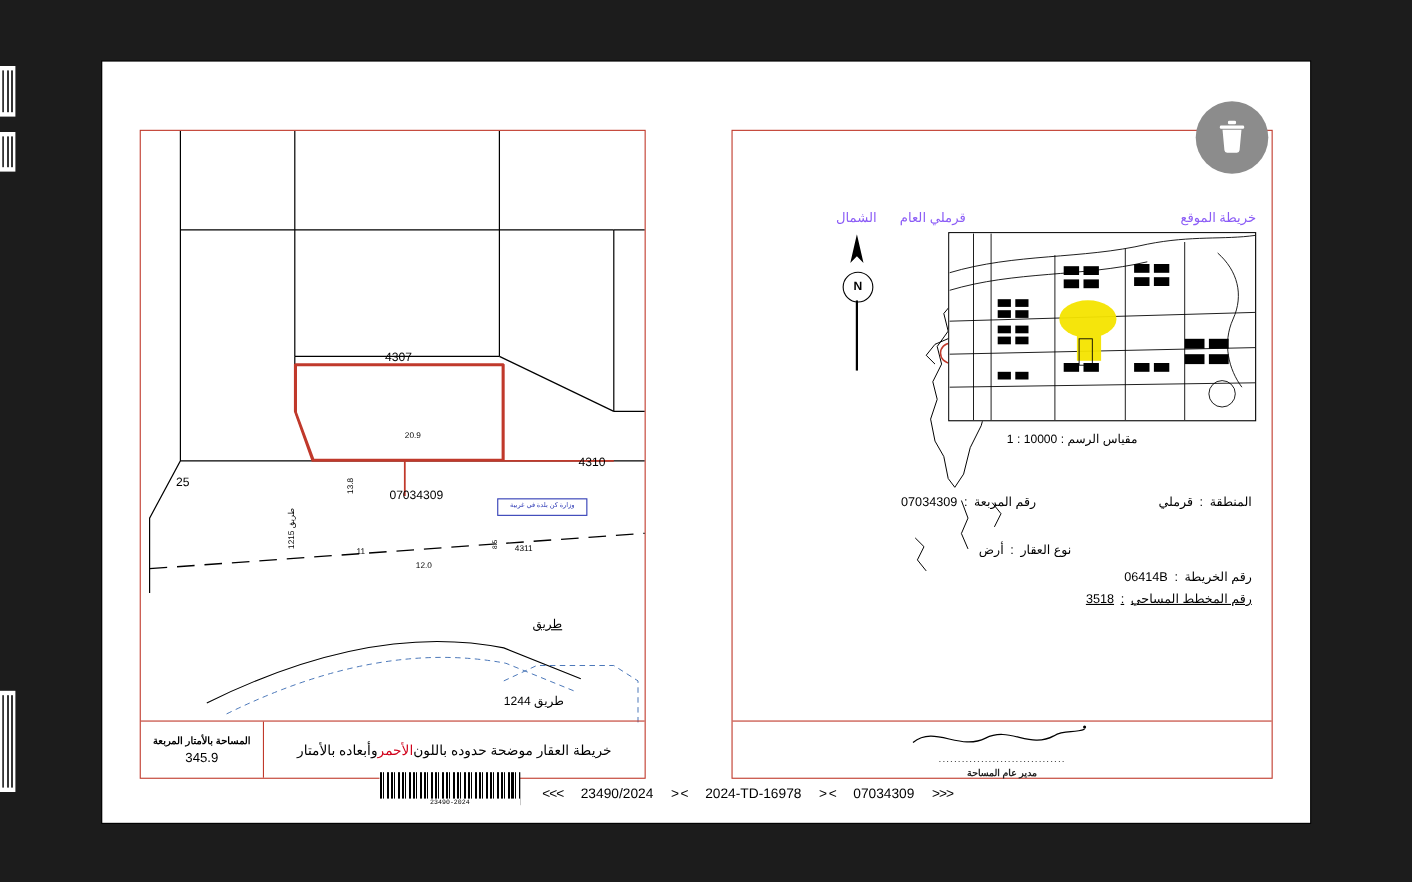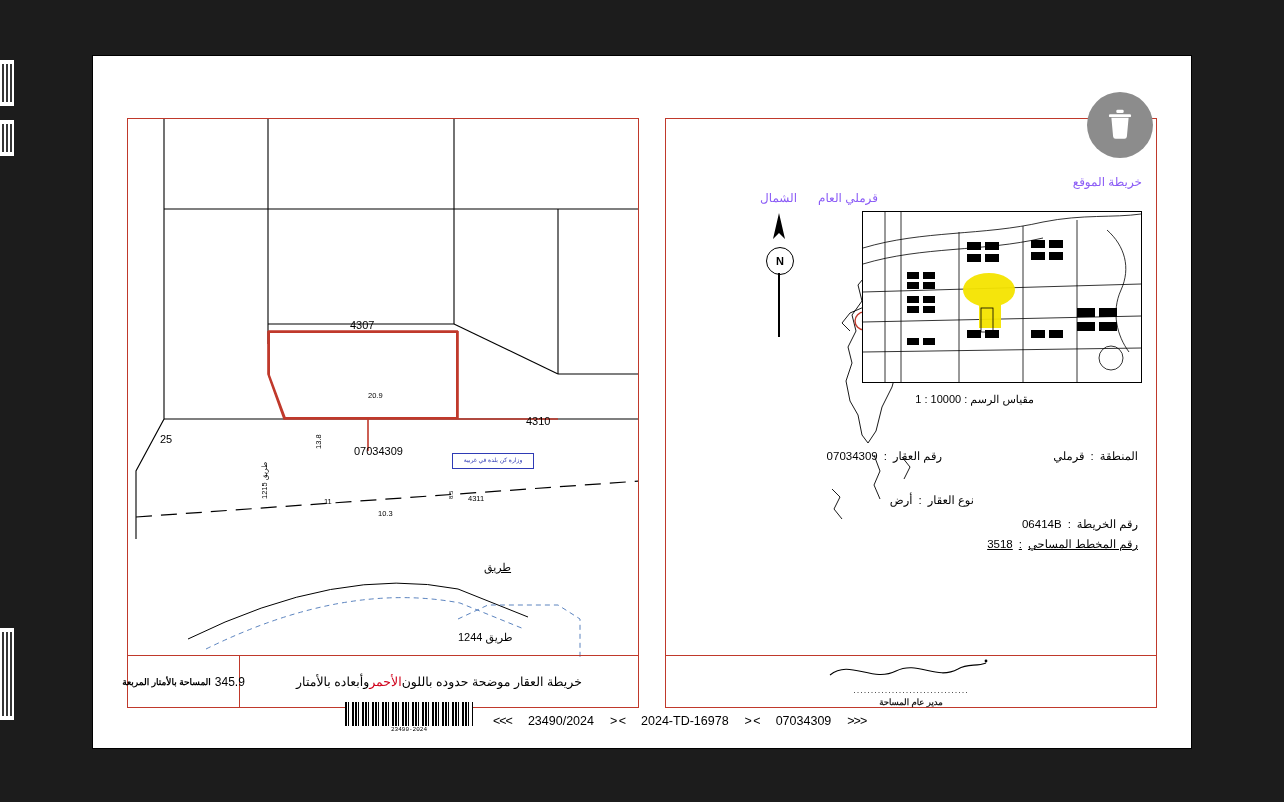--- a/index.html
+++ b/index.html
@@ -65,21 +65,21 @@
   }
   #trash-btn svg { width: 30px; height: 32px; fill: #ffffff; }
 
   
   .panel {
     position: absolute;
     border: 1.5px solid #c0392b;
     background: #fff;
     box-sizing: border-box;
   }
-  #panel-left  { left: 34px;  top: 62px; width: 512px; height: 590px; }
+  #panel-left  { left: 34px;  top: 62px; width: 460px; height: 590px; }
   #panel-right { left: 572px; top: 62px; width: 492px; height: 590px; }
 
   .panel .map-area {
     position: absolute;
     inset: 0;
     overflow: hidden;
   }
 
   
   .panel-footer {
@@ -89,21 +89,21 @@
     border-top: 1.5px solid #c0392b;
     box-sizing: border-box;
   }
   .footer-cell-area {
     position: absolute;
     left: 0; top: 0; bottom: 0;
     width: 112px;
     border-right: 1.5px solid #c0392b;
     box-sizing: border-box;
     display: flex;
-    flex-direction: row;
+    flex-direction: column;
     align-items: center;
     justify-content: center;
     gap: 4px;
   }
   .footer-cell-area .lbl { font-size: 9.5px; color: #000; font-weight: bold; }
   .footer-cell-area .val { font-size: 12px;  color: #000; }
   .footer-note {
     position: absolute;
     left: 112px; right: 0; top: 0; bottom: 0;
     display: flex;
@@ -295,21 +295,21 @@
         <div class="lbl" style="left:222px; top:200px;">4307</div>
         <div class="lbl" style="left:398px; top:296px;">4310</div>
         <div class="lbl small" style="left:340px; top:375px;">4311</div>
         <div class="lbl" style="left:32px; top:314px;">25</div>
         <div class="lbl" style="left:226px; top:326px;">07034309</div>
 
         <div class="lbl small rot90" style="left:132px; top:380px;">طريق 1215</div>
 
         <div class="lbl small" style="left:240px; top:272px;">20.9</div>
         <div class="lbl small rot90" style="left:186px; top:330px;">13.8</div>
-        <div class="lbl small" style="left:250px; top:390px;">10.3</div>
+        <div class="lbl small" style="left:250px; top:390px;">12.0</div>
         <div class="lbl small" style="left:196px; top:378px;">11</div>
         <div class="lbl tiny rot90" style="left:320px; top:380px;">8.5</div>
 
         <div class="stamp" style="left:324px; top:334px; width:70px;">
           <span>وزارة
 كن بلدة في غربية</span>
         </div>
 
         <div class="lbl" style="left:356px; top:442px;text-decoration:underline;">طريق</div>
         <div class="lbl" style="left:330px; top:512px;">طريق 1244</div>
@@ -323,21 +323,21 @@
         <div class="footer-note">
           <span>خريطة العقار موضحة حدوده باللون </span>
             <span class="red">الأحمر</span>
             <span> وأبعاده بالأمتار</span>
         </div>
       </div>
     </div>
 
     <div class="panel" id="panel-right">
 
-      <div class="r-title" style="right:14px; top:56px;">خريطة الموقع</div>
+      <div class="r-title" style="right:14px; top:72px;font-family:Liberation Serif, serif;">خريطة الموقع</div>
       <div class="r-title" style="left:152px; top:72px;">قرملي العام</div>
       <div class="r-title" style="left:94px; top:72px;">الشمال</div>
 
       <div class="north-wrap" style="left:100px; top:128px;">
         <svg width="30" height="34" viewBox="0 0 30 34" style="position:absolute; left:-2px; top:-34px;">
           <polygon points="15,0 21,26 15,20 9,26" fill="#000"></polygon>
         </svg>
         <div class="n-circle">
             <span>N</span>
           </div>
@@ -415,21 +415,21 @@
           </g>
         </svg>
       </div>
 
       <div class="scale-txt" style="right:122px; top:274px;">مقياس الرسم : 10000 : 1</div>
 
       <div class="kv" style="right:18px; top:330px;margin-left:20px;">
         <span>المنطقة</span><span class="sep">:</span><span>قرملي</span>
       </div>
       <div class="kv" style="right:214px; top:330px;">
-        <span>رقم العقار</span><span class="sep">:</span><span>07034309</span>
+        <span>رقم المربعة</span><span class="sep">:</span><span>07034309</span>
       </div>
       <div class="kv" style="right:18px; top:374px;margin-top:24px;">
         <span>رقم الخريطة</span><span class="sep">:</span><span>06414B</span>
       </div>
       <div class="kv" style="right:182px; top:374px;">
         <span>نوع العقار</span><span class="sep">:</span><span>أرض</span>
       </div>
       <div class="kv" style="right:18px; top:418px;text-decoration:underline;">
         <span>رقم المخطط المساحي</span><span class="sep">:</span><span>3518</span>
       </div>

